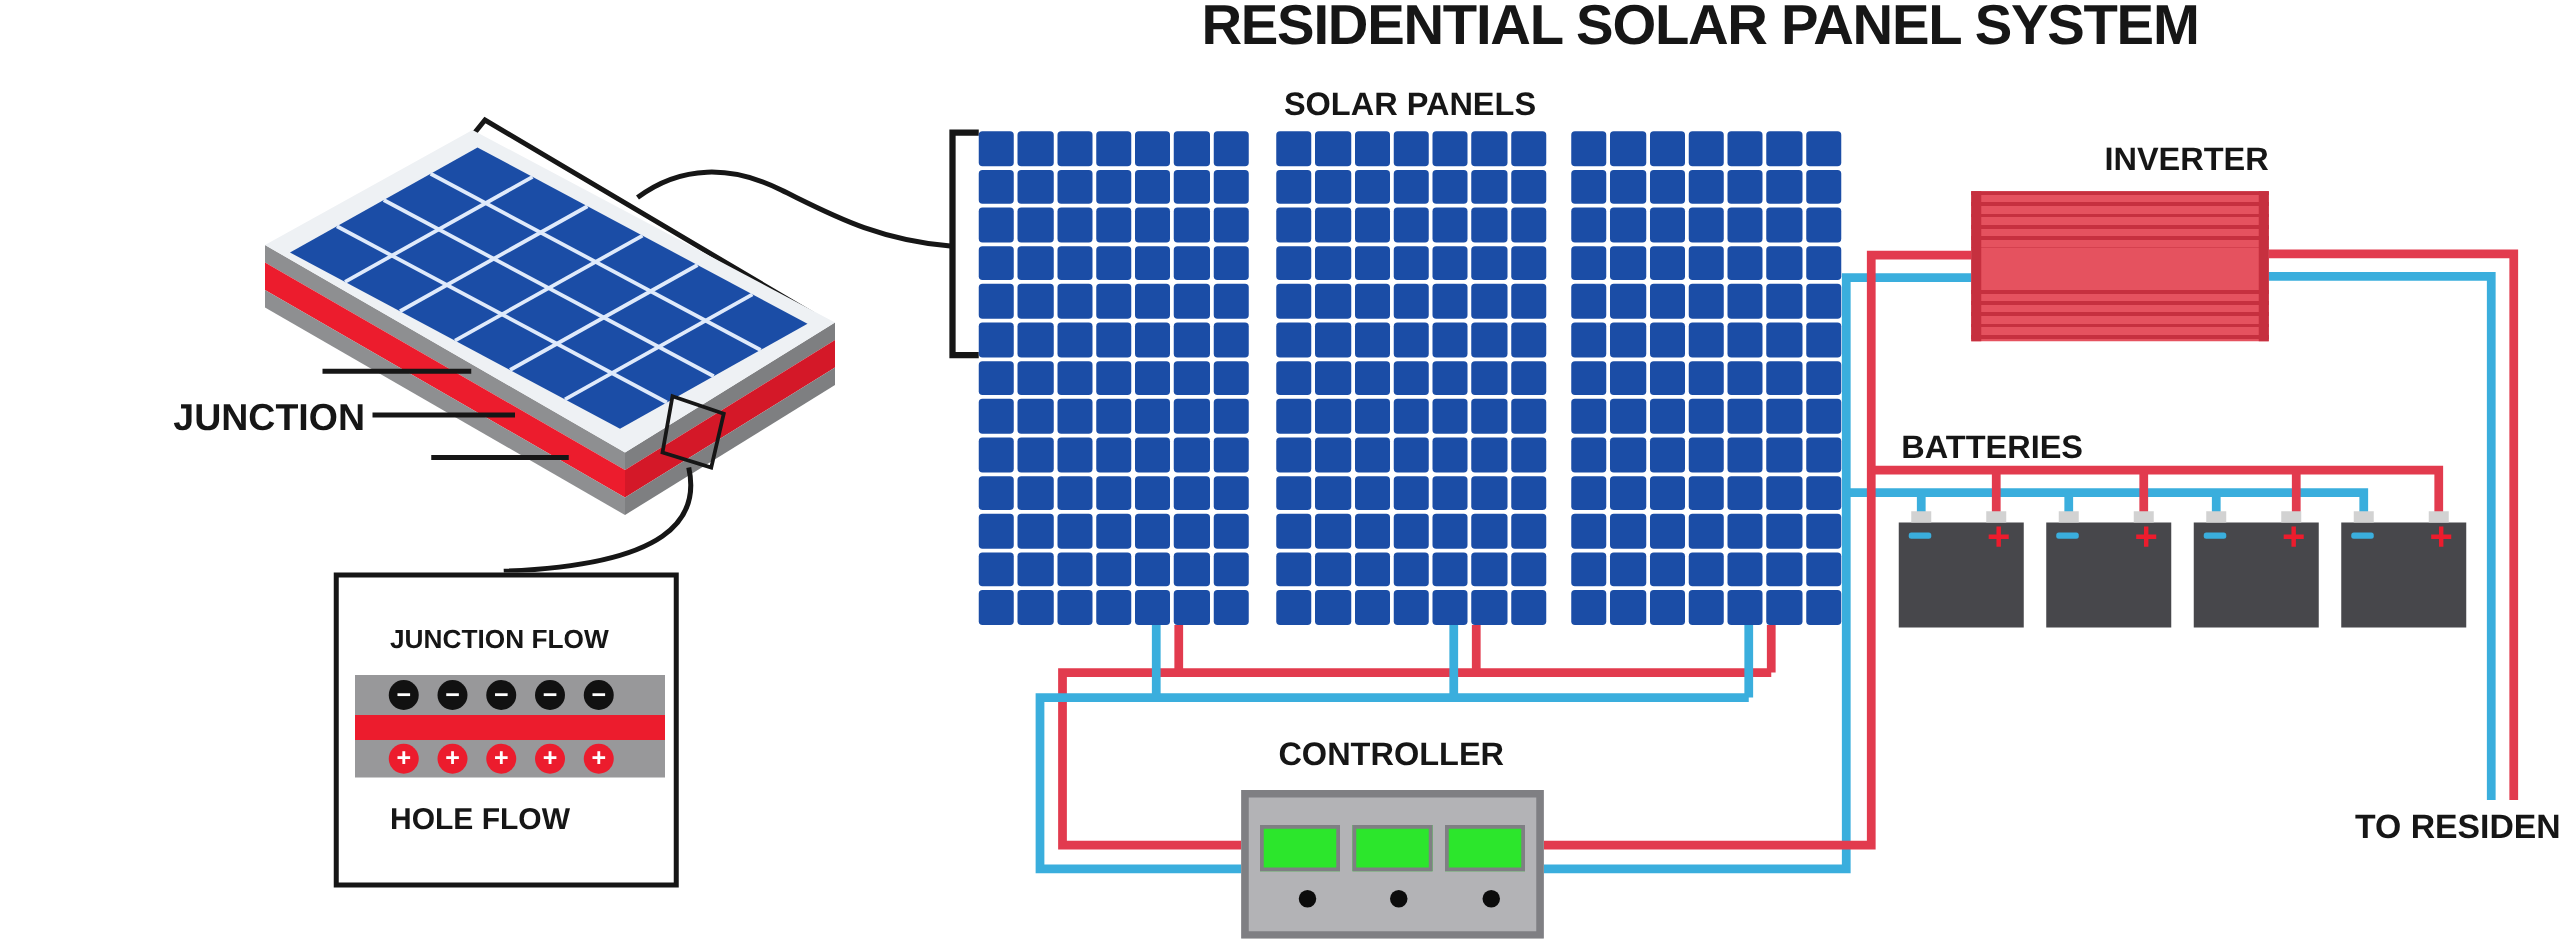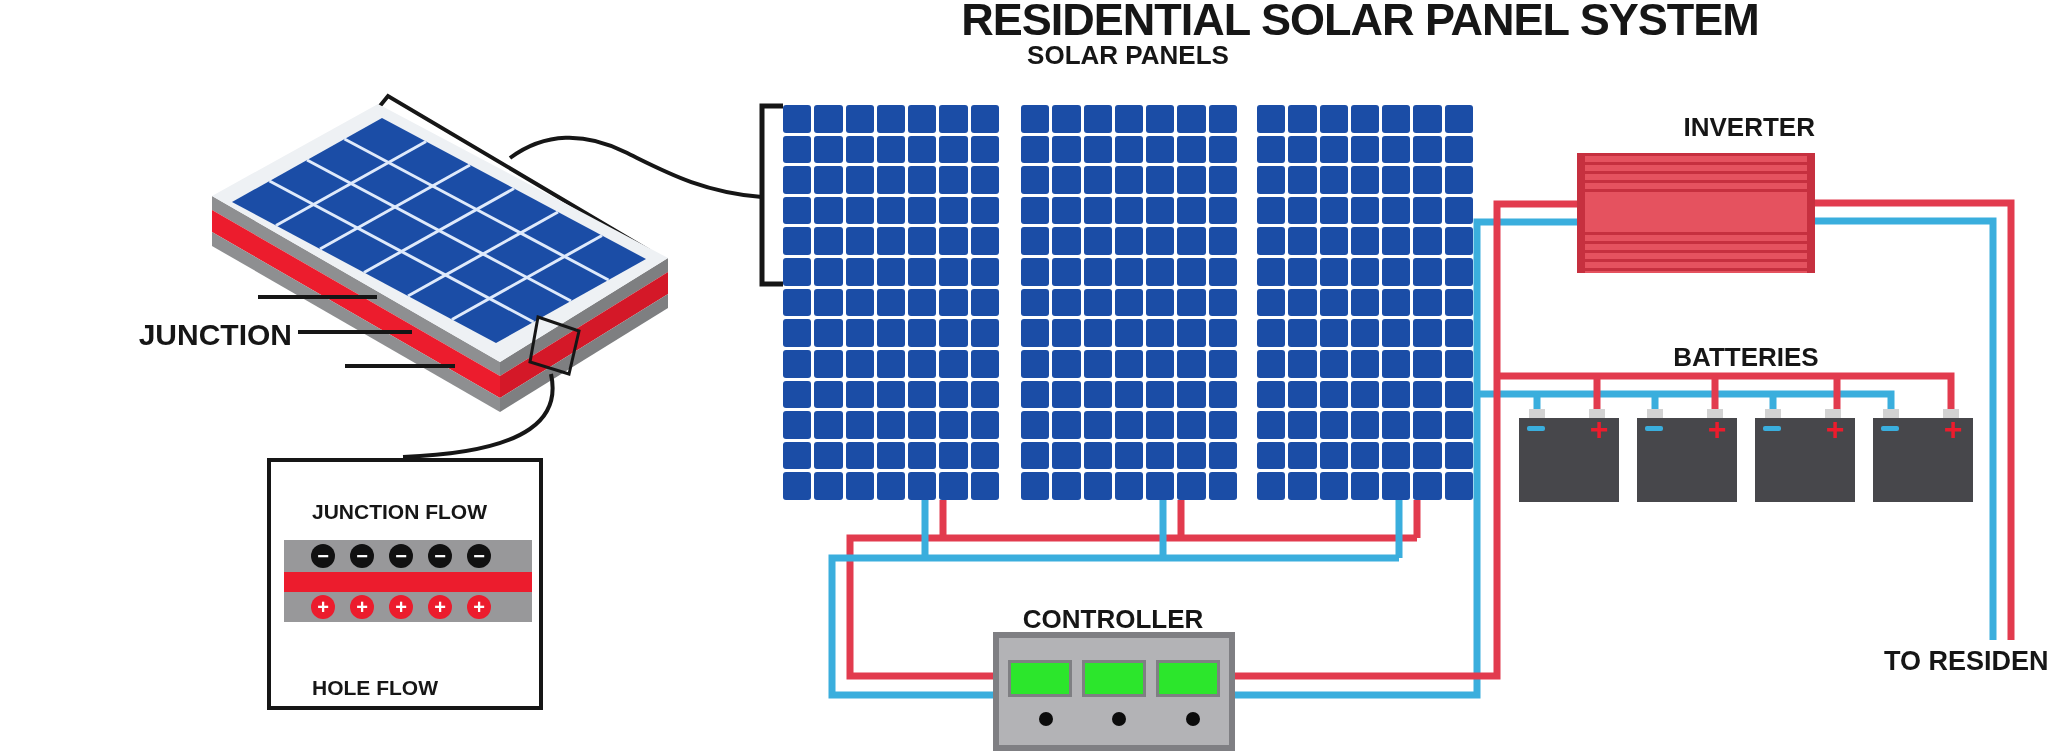--- a/index.html
+++ b/index.html
@@ -1,30 +1,30 @@
 <!DOCTYPE html>
 <html style="--text: #161616; --red-wire: #e23b4e; --blue-wire: #3aaedd; --panel-blue: #1b4da6; --panel-grid: #dfeafb; --junction-red: #ec1c2d; --conductor-gray: #8e8f91; --conductor-gray-dark: #7e7f81; --bar-gray: #98989a; --battery-body: #47474b; --terminal-gray: #d2d2d2; --inverter-body: #e5525f; --inverter-stripe: #c6303f; --controller-body: #b3b3b6; --controller-border: #7f7f83; --display-green: #2ce62c; --panel-rim: #eef1f4;"><head>
 <meta charset="utf-8">
 <style>
   html,body{margin:0;padding:0;background:#ffffff;}
   #stage{position:relative;width:2048px;height:751px;background:#fff;overflow:hidden;
          font-family:"Liberation Sans",sans-serif;color:var(--text,#161616);}
   #wiring-svg{position:absolute;left:0;top:0;z-index:1;}
   .lbl{position:absolute;z-index:3;font-weight:700;color:var(--text,#161616);white-space:nowrap;}
   #title{left:820px;top:-6px;width:1080px;text-align:center;font-size:45px;font-weight:800;letter-spacing:-1px;}
-  #solar-panels-label{left:903px;top:40px;width:450px;text-align:center;font-size:26px;}
+  #solar-panels-label{left:903px;top:68px;width:450px;text-align:center;font-size:26px;}
   #inverter-label{left:1577px;top:112px;width:238px;text-align:right;font-size:26px;}
-  #batteries-label{left:1521px;top:342px;width:450px;text-align:center;font-size:26px;}
-  #controller-label{left:992px;top:588px;width:242px;text-align:center;font-size:26px;margin-top:16px;}
+  #batteries-label{left:1521px;top:342px;width:450px;font-size:26px;}
+  #controller-label{left:992px;top:588px;width:242px;text-align:center;font-size:26px;}
   #to-resident-label{left:1884px;top:646px;font-size:27px;}
   #n-type-label{left:0;top:283px;width:253px;text-align:right;font-size:26px;}
   #junction-label{left:0;top:318px;width:292px;text-align:right;font-size:30px;}
   #p-type-label{left:40px;top:352px;width:300px;text-align:right;font-size:26px;}
   #electron-flow-label{left:312px;top:500px;font-size:21px;}
-  #hole-flow-label{left:312px;top:676px;font-size:21px;}
+  #hole-flow-label{left:312px;top:642px;font-size:24px;}
 
   .panel{position:absolute;z-index:2;top:105px;width:216px;height:395px;display:grid;gap:3px;}
   .panel .cell{background:var(--panel-blue,#1b4da6);border-radius:3px;}
 
   #inverter{position:absolute;z-index:2;left:1577px;top:153px;width:238px;height:120px;
             background:var(--inverter-body,#e5525f);}
   #inverter .edge{position:absolute;top:0;bottom:0;width:8px;background:var(--inverter-stripe,#c6303f);}
   #inverter .edge.l{left:0;} #inverter .edge.r{right:0;}
   #inverter .stripes{position:absolute;left:0;right:0;
       background:repeating-linear-gradient(180deg,var(--inverter-stripe,#c6303f) 0 3px,rgba(0,0,0,0) 3px 9px);}

